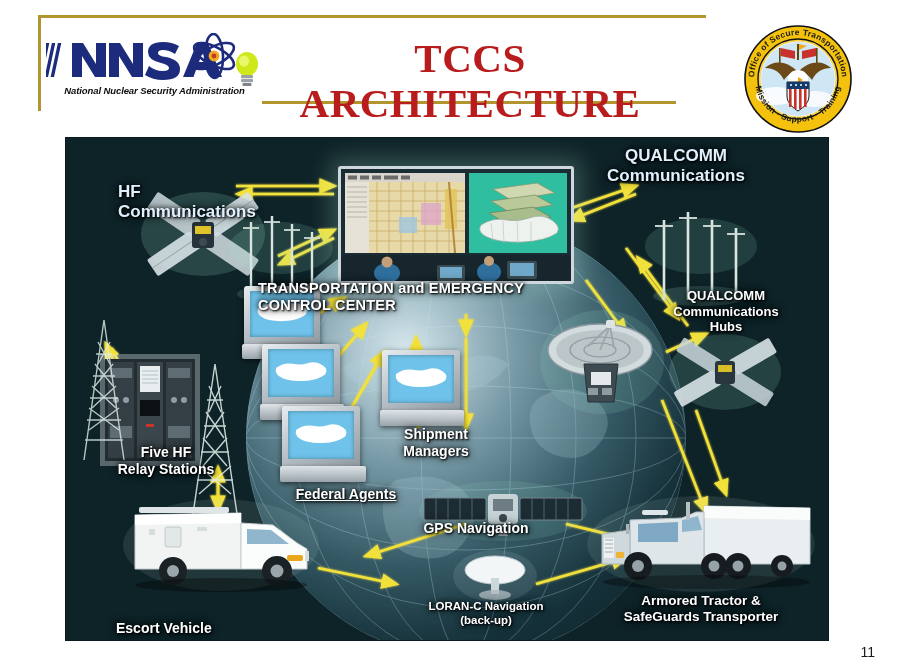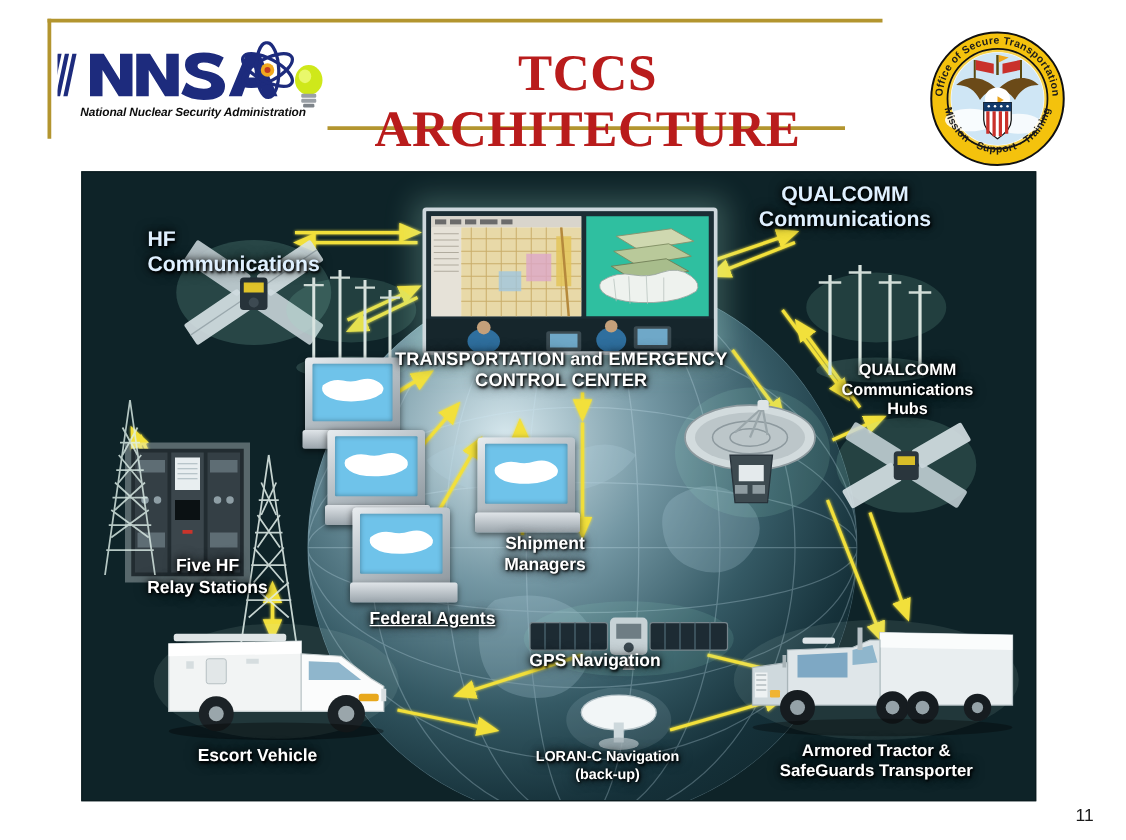--- a/index.html
+++ b/index.html
@@ -63,27 +63,27 @@
 
   
   .lbl{
     position:absolute;color:#ffffff;font-weight:bold;
     font-family:"Liberation Sans", sans-serif;
     text-shadow:0 0 5px rgba(0,0,0,.95),0 0 10px rgba(0,0,0,.8),1px 1px 2px #000;
     line-height:1.2;white-space:pre-line;
   }
   .lbl-hf{left:52px;top:8px;width:210px;text-align:left;font-size:17px;color:#dff0ff;margin-top:36px;}
   .lbl-qc{left:500px;top:8px;width:220px;text-align:center;font-size:17px;color:#dff0ff;}
-  .lbl-tecc{left:213px;top:142px;width:340px;text-align:center;font-size:14.5px;letter-spacing:.2px;}
+  .lbl-tecc{left:192px;top:142px;width:340px;text-align:left;font-size:14.5px;letter-spacing:.2px;}
   .lbl-hubs{left:570px;top:150px;width:180px;text-align:center;font-size:13px;}
   .lbl-relay{left:30px;top:306px;width:140px;text-align:center;font-size:14px;}
   .lbl-fed{left:210px;top:348px;width:140px;text-align:center;font-size:14px;text-decoration:underline;}
   .lbl-ship{left:310px;top:288px;width:120px;text-align:center;font-size:14px;}
   .lbl-gps{left:330px;top:382px;width:160px;text-align:center;font-size:14px;}
-  .lbl-escort{left:50px;top:458px;width:180px;text-align:center;font-size:14px;}
+  .lbl-escort{left:50px;top:482px;width:180px;font-size:14px;}
   .lbl-loran{left:325px;top:462px;width:190px;text-align:center;font-size:11.5px;}
   .lbl-armor{left:520px;top:455px;width:230px;text-align:center;font-size:13.5px;}
 
   
   .device{position:absolute;}
   .monitor-box{
     position:absolute;
     background:linear-gradient(150deg,#e8ecef 0%,#b9c2c8 45%,#8d979e 100%);
     border-radius:3px;
     box-shadow:0 2px 6px rgba(0,0,0,.6);

